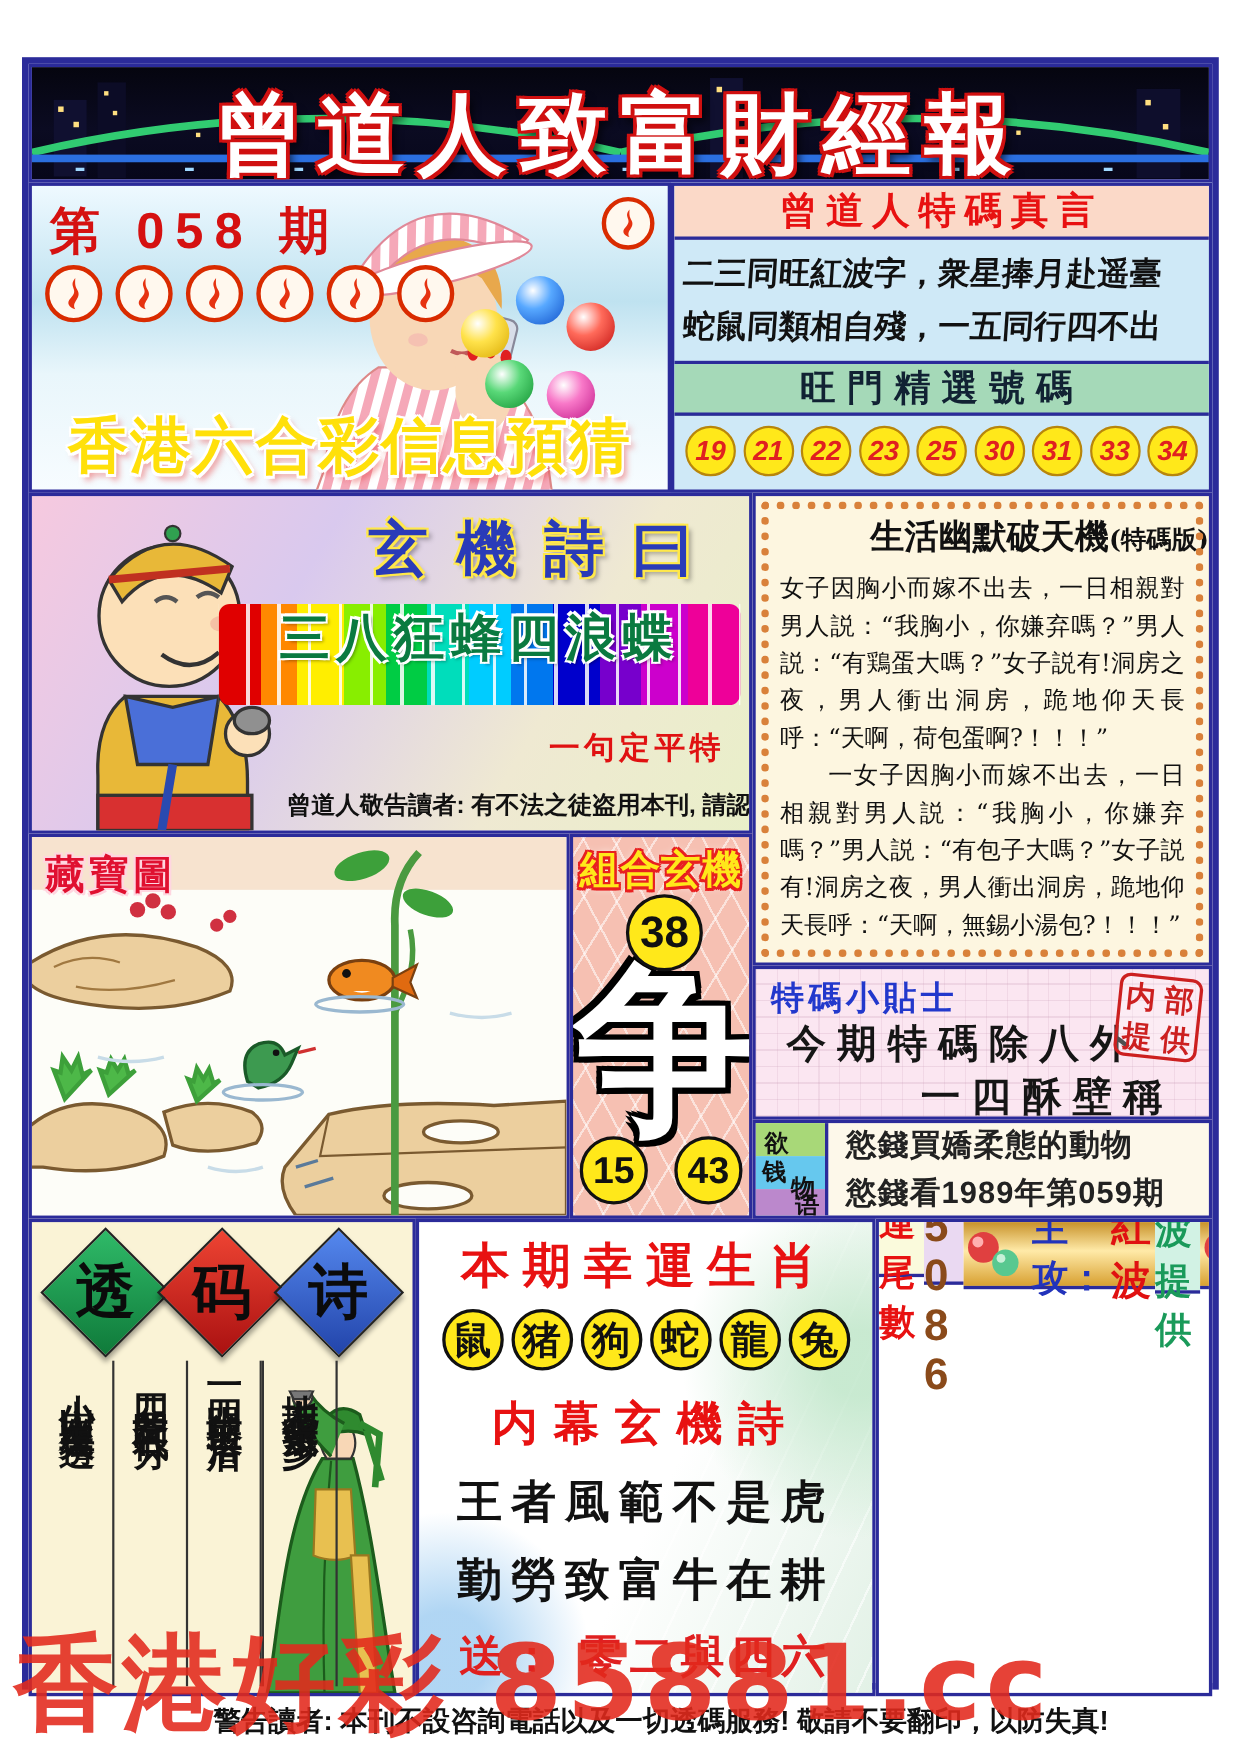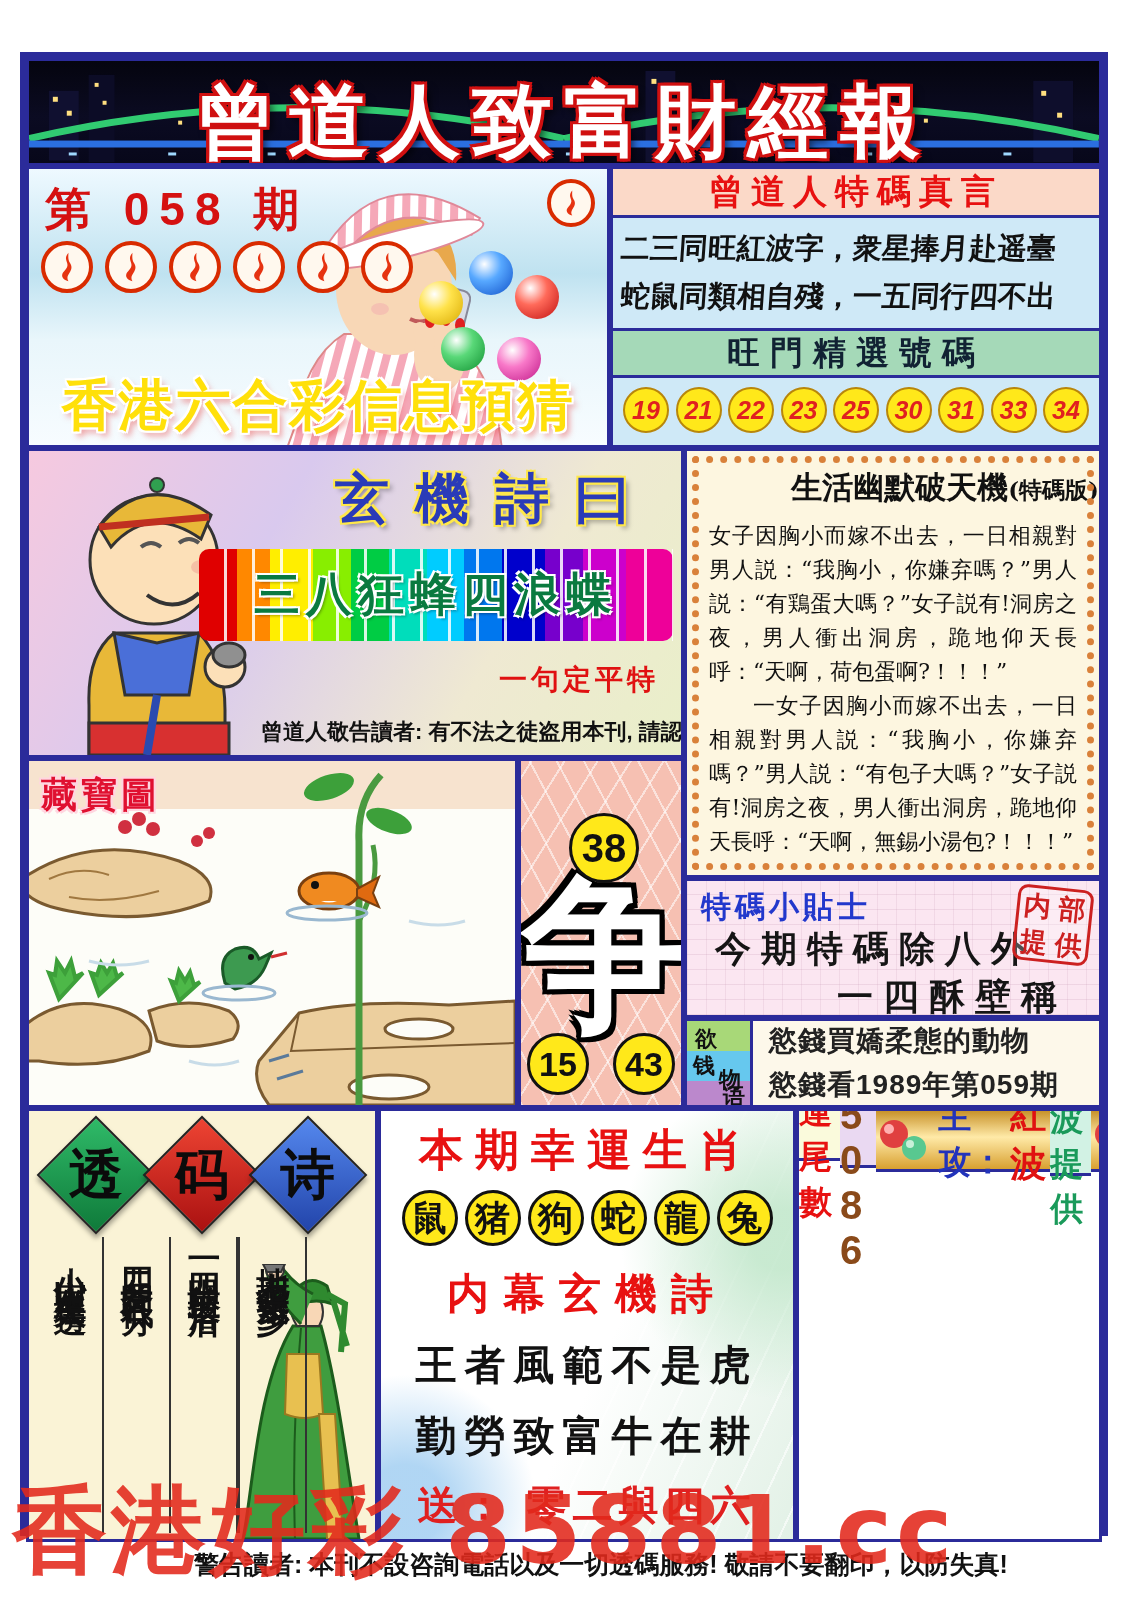--- a/index.html
+++ b/index.html
@@ -53,21 +53,21 @@
   
   .mystic { left:26px; top:448px; width:658px; height:310px;
     background:linear-gradient(120deg,#f6c9df 0%,#d9c9ee 35%,#efe9d2 70%,#e9efc9 100%); }
   .mystic-title { position:absolute; top:12px; right:26px; font-size:54px; font-weight:bold;
     color:#2a3bb8; letter-spacing:26px; white-space:nowrap;
     text-shadow:-2px -2px 0 #ffe84a,2px -2px 0 #ffe84a,-2px 2px 0 #ffe84a,2px 2px 0 #ffe84a,
       4px 4px 5px rgba(0,0,0,.35); }
   .rainbow { position:absolute; right:8px; top:98px; width:474px; height:92px; border-radius:10px;
     background:linear-gradient(90deg,#e00000 0 8%,#ff8800 8% 15%,#ffee00 15% 24%,#88ee00 24% 32%,
       #00cc44 32% 40%,#00ddbb 40% 48%,#00ccff 48% 56%,#0077ee 56% 64%,#0000cc 64% 73%,
-      #7700cc 73% 81%,#cc00cc 81% 90%,#ee0099 90% 100%); display:flex; align-items:center; justify-content:center; }
+      #7700cc 73% 81%,#cc00cc 81% 90%,#ee0099 90% 100%); display:flex; justify-content:center; }
   .rainbow::before { content:""; position:absolute; inset:0;
     background:repeating-linear-gradient(90deg,transparent 0 25px,rgba(255,255,255,.85) 25px 28px); }
   .rainbow span { position:relative; font-size:46px; font-weight:bold; color:#0a7a40; letter-spacing:6px;
     text-shadow:-2px -2px 0 #fff,2px -2px 0 #fff,-2px 2px 0 #fff,2px 2px 0 #fff,3px 3px 3px rgba(0,0,0,.35); }
   .mystic-tag { position:absolute; right:22px; bottom:56px; font-size:28px; font-weight:bold; color:#e01111; letter-spacing:4px; }
   .mystic-notice { position:absolute; left:232px; bottom:8px; font-size:22px; font-weight:bold; color:#111; white-space:nowrap; }
   .oldman { position:absolute; left:0; bottom:0; }
 
   
   .humor { left:684px; top:448px; width:418px; height:430px; background:#fdf6e0; }
@@ -395,20 +395,21 @@
         <circle cx="286" cy="124" r="4" fill="#111"></circle>
         <path d="M292,140 a14,8 0 0 0 16,0" fill="#fff"></path>
         <ellipse cx="298" cy="152" rx="40" ry="7" fill="none" stroke="#9ab8d0" stroke-width="3"></ellipse>
       </g>
       <path d="M60,200 q30,8 60,0 M380,160 q30,8 56,0 M160,300 q26,8 50,0" stroke="#c8dce8" stroke-width="3" fill="none"></path>
     </svg>
     <div class="treasure-title">藏寶圖</div>
   </div>
 
   <div class="p combo">
+    <div class="combo-title">組合玄機</div>
     <div class="combo-char">争</div>
     <div class="combo-ball top">38</div>
     <div class="combo-ball bl">15</div>
     <div class="combo-ball br">43</div>
   </div>
 
   <div class="p tips">
     <div class="tips-title">特碼小貼士</div>
     <div class="tips-line1">今期特碼除八外</div>
     <div class="tips-line2">一四酥壁稱閑情</div>

